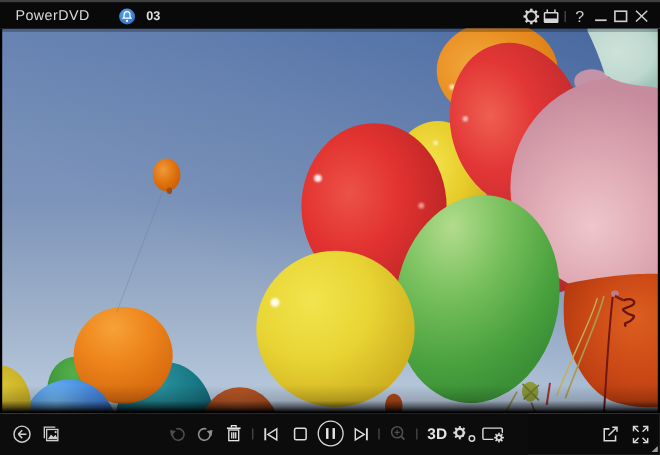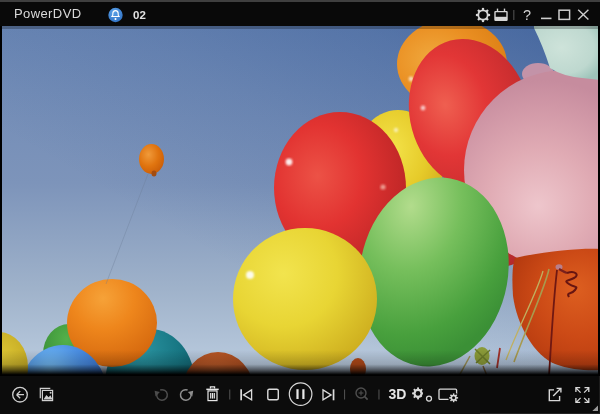--- a/index.html
+++ b/index.html
@@ -61,21 +61,21 @@
 
       <rect x="541" y="15.6" width="10.5" height="1.6" fill="#cecece"></rect>
 
       <rect x="559" y="8.2" width="10.6" height="9.2" fill="none" stroke="#cecece" stroke-width="1.5"></rect>
 
       <g stroke="#cecece" stroke-width="1.4">
         <line x1="578.2" y1="7.8" x2="588.4" y2="17.6"></line>
         <line x1="588.4" y1="7.8" x2="578.2" y2="17.6"></line>
       </g>
     </svg>
-    <span class="num">02</span>
+    <span class="num">03</span>
   </div>
 
   <svg class="vid" width="600" height="350" viewBox="0 0 600 350">
     <defs>
       <linearGradient id="sky" x1="0%" y1="0%" x2="0%" y2="100%">
         <stop offset="0%" stop-color="#6c88b5"></stop>
         <stop offset="45%" stop-color="#7d94ba"></stop>
         <stop offset="75%" stop-color="#9fb2ca"></stop>
         <stop offset="100%" stop-color="#bccde0"></stop>
       </linearGradient>

